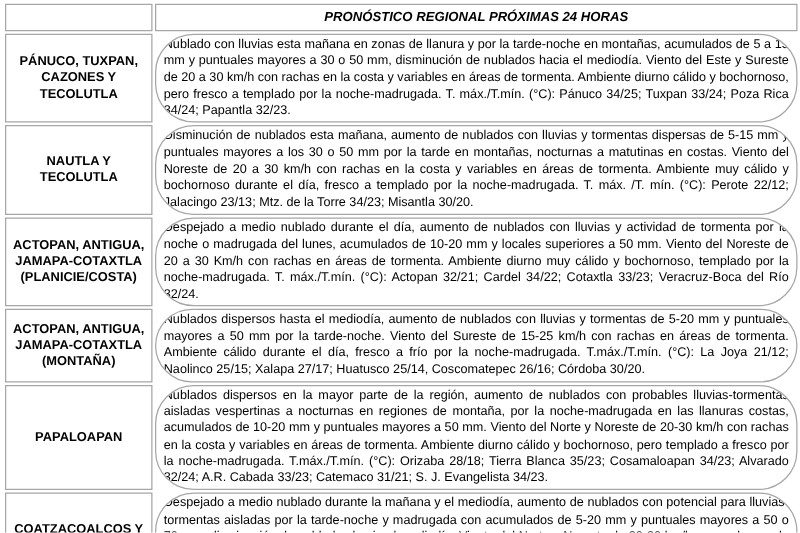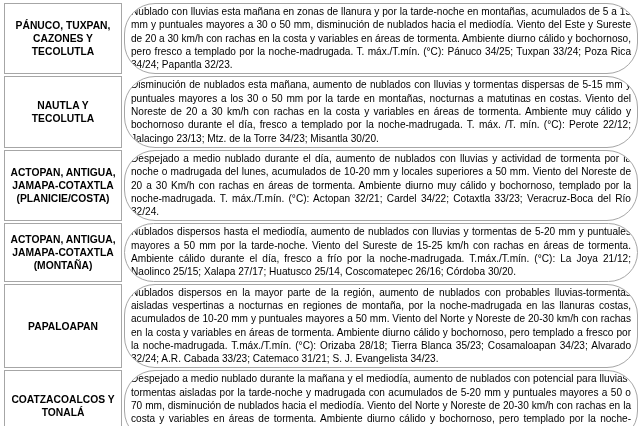--- a/index.html
+++ b/index.html
@@ -59,20 +59,24 @@
 </head>
 <body>
 
 <table class="forecast">
   <colgroup>
     <col class="c-region">
     <col class="c-forecast">
   </colgroup>
   <tbody>
     <tr>
+      <td class="header-empty"></td>
+      <td class="header-title">PRONÓSTICO REGIONAL PRÓXIMAS 24 HORAS</td>
+    </tr>
+    <tr>
       <td class="region">PÁNUCO, TUXPAN, CAZONES Y TECOLUTLA</td>
       <td class="forecast-text">Nublado con lluvias esta mañana en zonas de llanura y por la tarde-noche en montañas, acumulados de 5 a 15 mm y puntuales mayores a 30 o 50 mm, disminución de nublados hacia el mediodía. Viento del Este y Sureste de 20 a 30 km/h con rachas en la costa y variables en áreas de tormenta. Ambiente diurno cálido y bochornoso, pero fresco a templado por la noche-madrugada. T. máx./T.mín. (°C): Pánuco 34/25; Tuxpan 33/24; Poza Rica 34/24; Papantla 32/23.</td>
     </tr>
     <tr>
       <td class="region">NAUTLA Y TECOLUTLA</td>
       <td class="forecast-text">Disminución de nublados esta mañana, aumento de nublados con lluvias y tormentas dispersas de 5-15 mm y puntuales mayores a los 30 o 50 mm por la tarde en montañas, nocturnas a matutinas en costas. Viento del Noreste de 20 a 30 km/h con rachas en la costa y variables en áreas de tormenta. Ambiente muy cálido y bochornoso durante el día, fresco a templado por la noche-madrugada. T. máx. /T. mín. (°C): Perote 22/12; Jalacingo 23/13; Mtz. de la Torre 34/23; Misantla 30/20.</td>
     </tr>
     <tr>
       <td class="region">ACTOPAN, ANTIGUA, JAMAPA-COTAXTLA (PLANICIE/COSTA)</td>
       <td class="forecast-text">Despejado a medio nublado durante el día, aumento de nublados con lluvias y actividad de tormenta por la noche o madrugada del lunes, acumulados de 10-20 mm y locales superiores a 50 mm. Viento del Noreste de 20 a 30 Km/h con rachas en áreas de tormenta. Ambiente diurno muy cálido y bochornoso, templado por la noche-madrugada. T. máx./T.mín. (°C): Actopan 32/21; Cardel 34/22; Cotaxtla 33/23; Veracruz-Boca del Río 32/24.</td>

